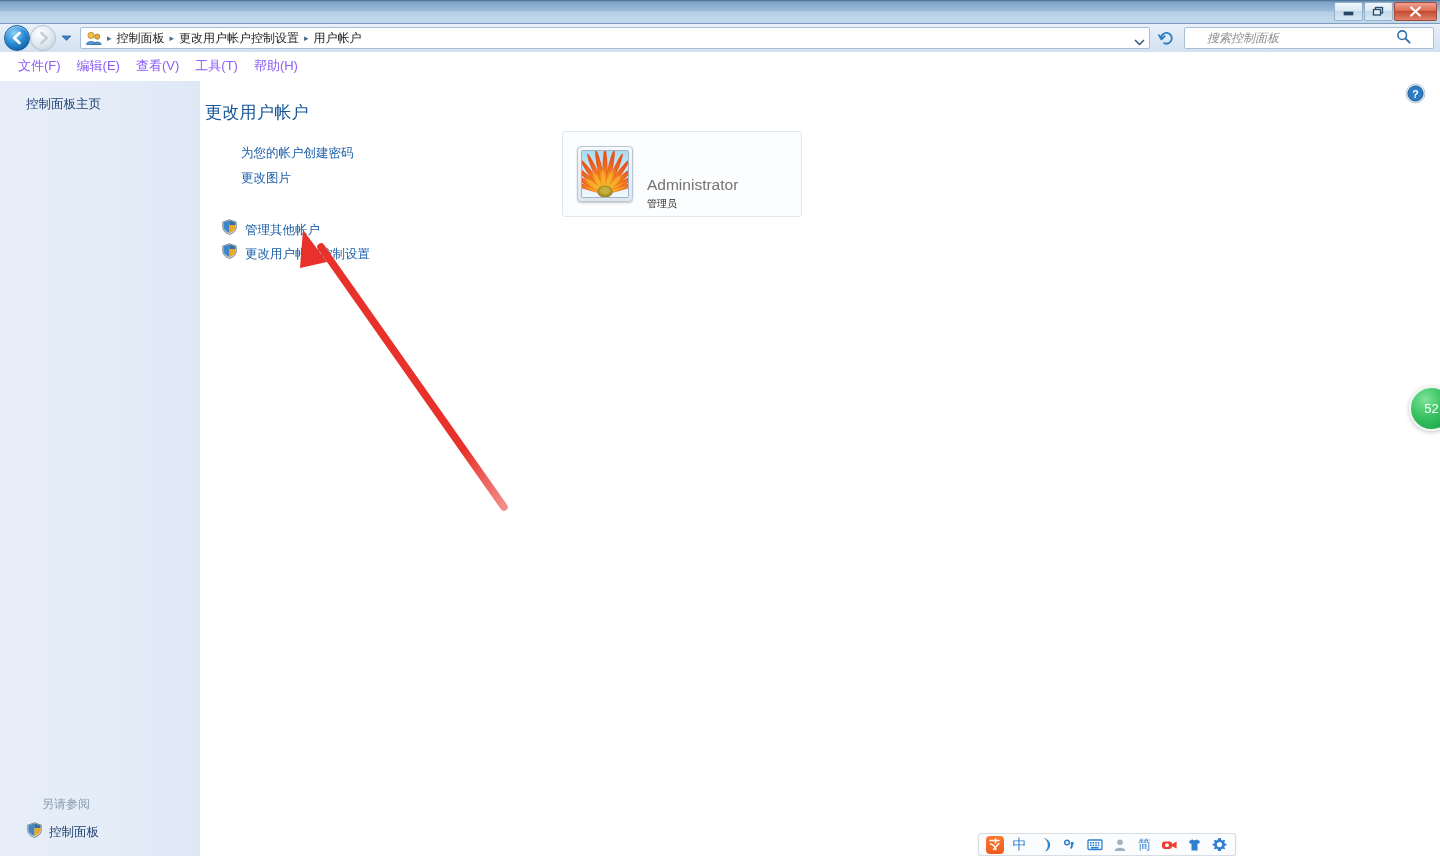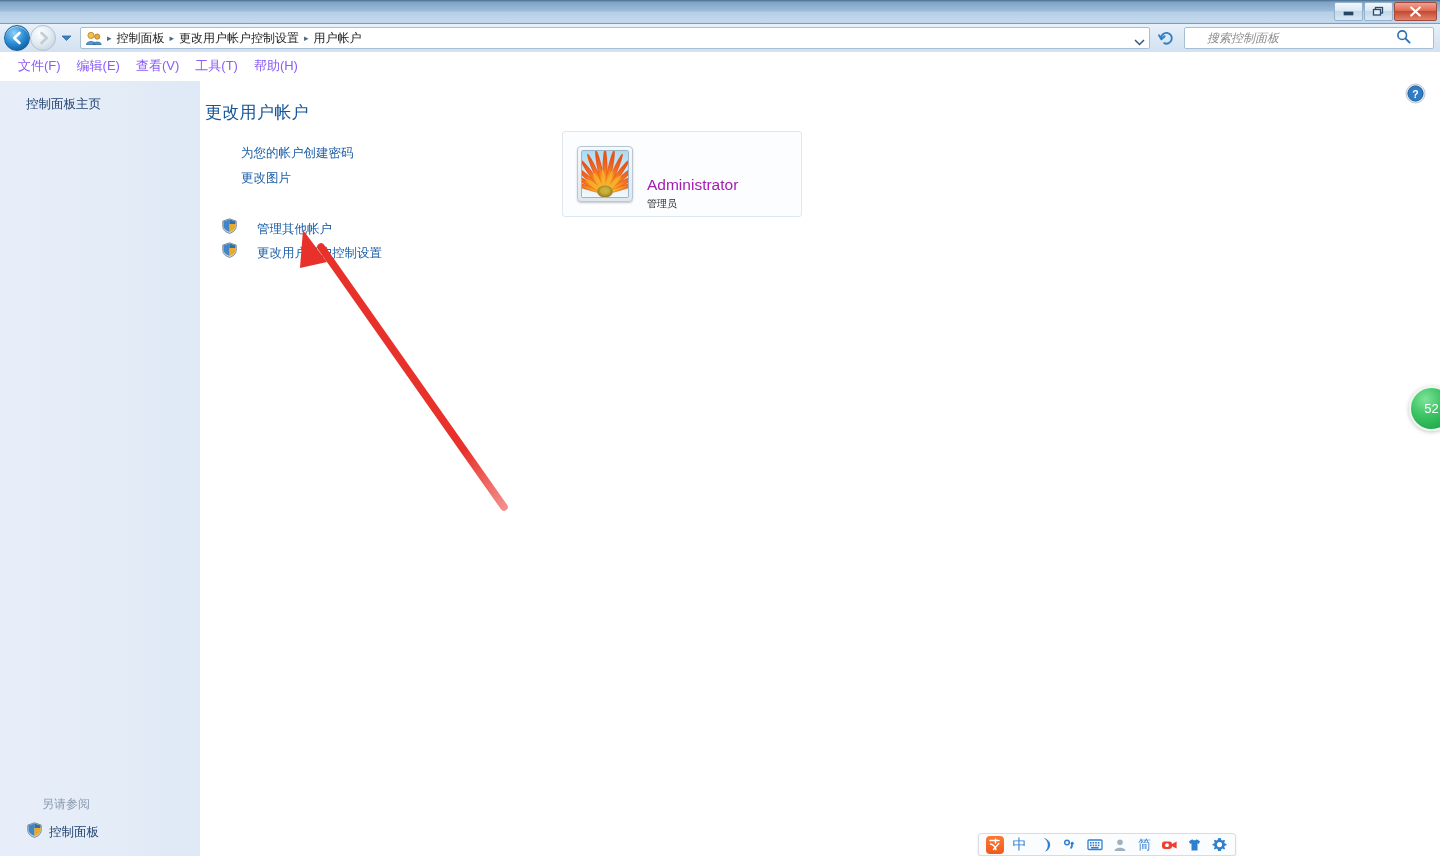--- a/index.html
+++ b/index.html
@@ -123,42 +123,42 @@
   }
   .help-btn {
     position:absolute; right:14px; top:2px; width:21px; height:21px; cursor:pointer;
   }
   .task-links { position:absolute; left:41px; top:60px; }
   .task-link {
     font-size:12.5px; color:#1c5fa8; line-height:25px; cursor:pointer; white-space:nowrap;
   }
 
   .shield-links { position:absolute; left:22px; top:137px; }
-  .shield-row { display:flex; align-items:flex-end; gap:20px; line-height:24px; cursor:pointer;font-family:Liberation Mono, monospace; }
+  .shield-row { display:flex; align-items:flex-end; gap:8px; line-height:24px; cursor:pointer; }
   .shield-row .lbl { font-size:12.5px; color:#1c5fa8; white-space:nowrap; }
 
   
   .acct-card {
     position:absolute; left:362px; top:50px; width:240px; height:86px;
     background:#fcfdfe; border:1px solid #dfe7ef; border-radius:3px;
     display:flex; align-items:center; padding-left:14px; gap:14px;
   }
   .avatar {
     width:56px; height:56px; border-radius:4px; position:relative;
     background: linear-gradient(to bottom,#f6f9fb,#dfe7ee);
     border:1px solid #b8c7d4;
     box-shadow: 0 1px 2px rgba(0,0,0,.22);
     padding:3px;
   }
   .avatar-inner {
     width:100%; height:100%; border-radius:2px; overflow:hidden;
     border:1px solid #9fb3c4; position:relative;
     background: linear-gradient(to bottom, #bfe3f5 0%, #d7eefa 55%, #eaf6fc 100%);
   }
-  .acct-text .name { font-size:15.5px; color:#a21caf; line-height:20px;margin-top:40px; }
+  .acct-text .name { font-size:15.5px; color:#737373; line-height:20px;margin-top:40px; }
   .acct-text .role { font-size:10px; color:#2b2b2b; line-height:18px; }
 
   
   .annot { position:absolute; left:0; top:0; width:1440px; height:856px; pointer-events:none; }
 
   
   .green-badge {
     position:absolute; right:-14px; top:305px; width:45px; height:45px;
     border-radius:50%;
     background: radial-gradient(circle at 35% 28%, #7ee39a 0%, #3ec565 40%, #1faa4c 80%, #169741 100%);

